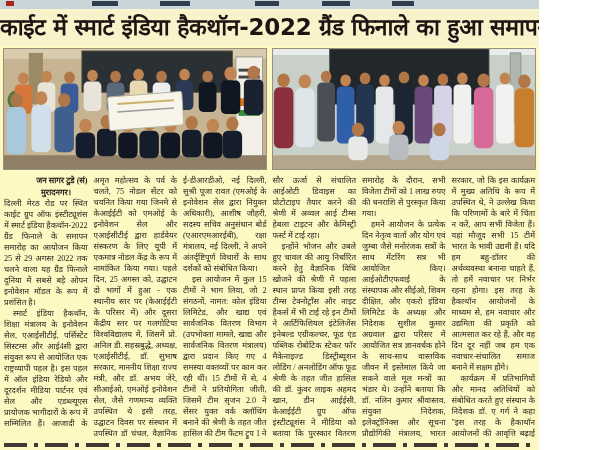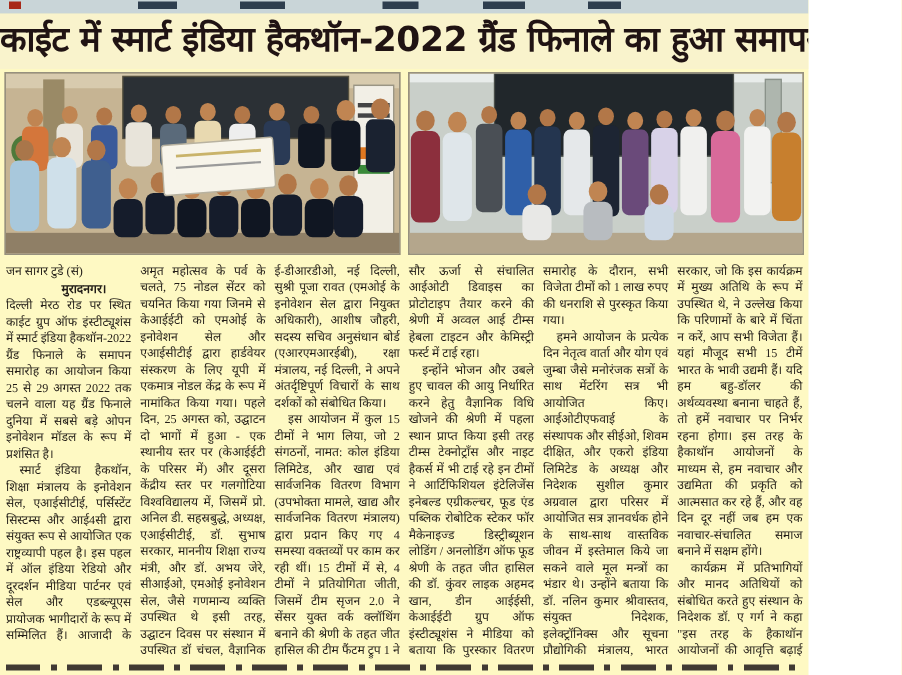--- a/index.html
+++ b/index.html
@@ -13,21 +13,21 @@
   .headline{margin:0;height:37px;background:#f9f3cc;color:#201313;text-align:center;
             font-family:"DejaVu Sans","Liberation Sans",sans-serif;font-weight:bold;
             font-size:23px;line-height:37px;white-space:nowrap;overflow:hidden;letter-spacing:-0.3px;}
   
   .photos{display:flex;gap:5px;padding:2px 3px 0;height:122px;}
   .photo{margin:0;flex:1;border:1px solid #97917e;overflow:hidden;background:#b9ab8e;}
   .photo svg{display:block;width:100%;height:100%;}
   
   .article{padding:5px 4px 0;height:264px;column-count:6;column-gap:6px;column-fill:auto;
            font-size:8.1px;line-height:11px;color:#221d17;text-align:justify;overflow:hidden;}
-  .dateline{margin:0 0 1px;font-weight:normal;text-align:left;text-indent:0;}
+  .dateline{margin:0 0 1px;font-weight:bold;text-align:right;text-indent:0;}
   .para{margin:0;text-indent:9px;}
   .lead{font-weight:bold;margin-left:28px;}
   
   .separator{height:4px;margin:4px 4px 0;
      background:repeating-linear-gradient(90deg,#403a33 0 23px,transparent 23px 30px,#403a33 30px 34px,transparent 34px 41px);}
 </style>
 </head>
 <body>
 
 <div class="page">

